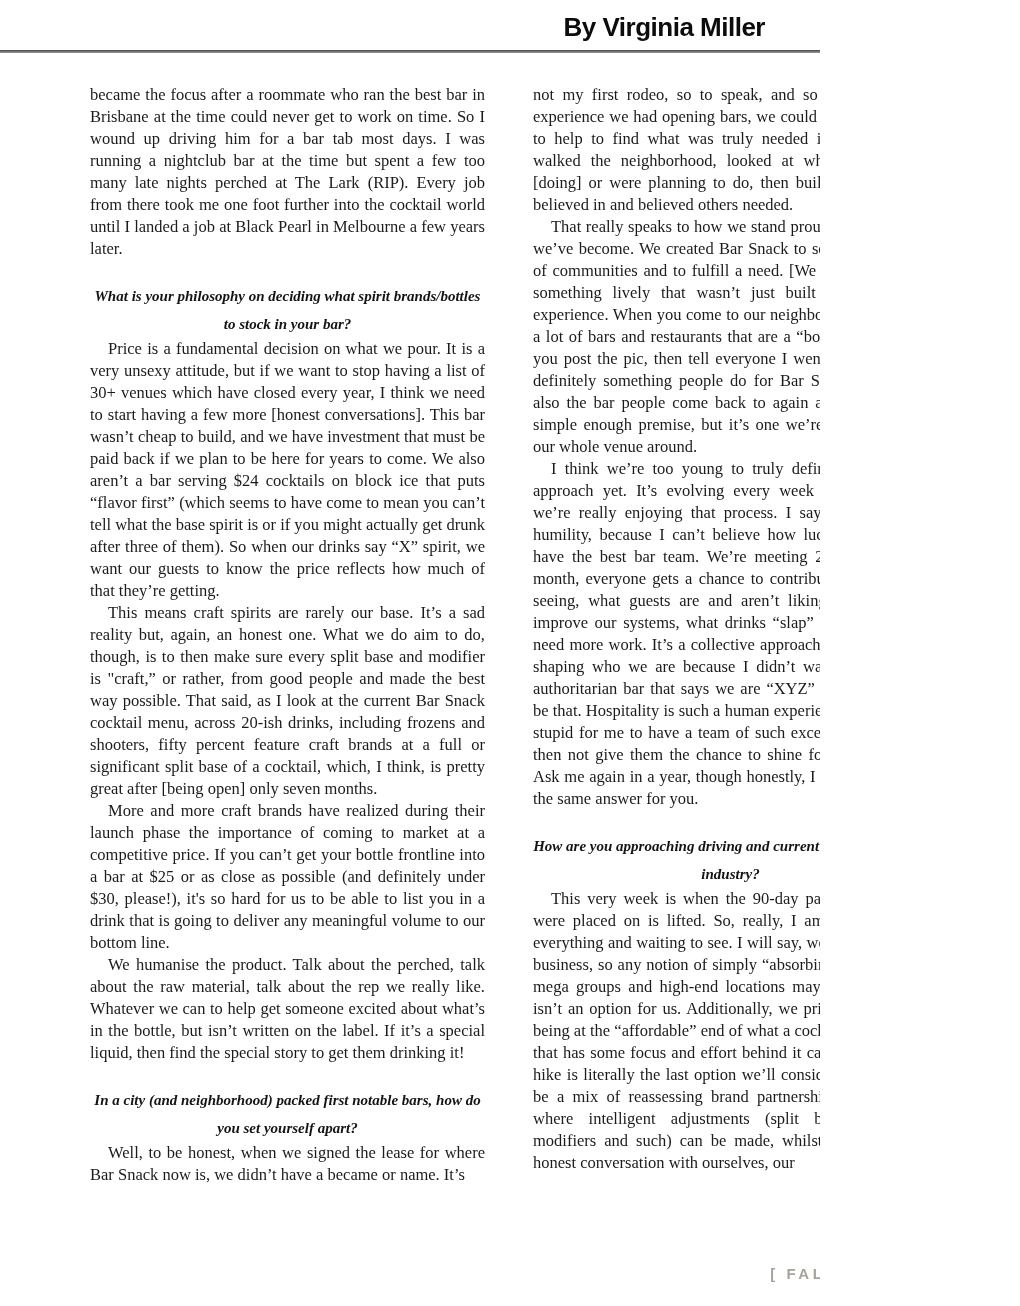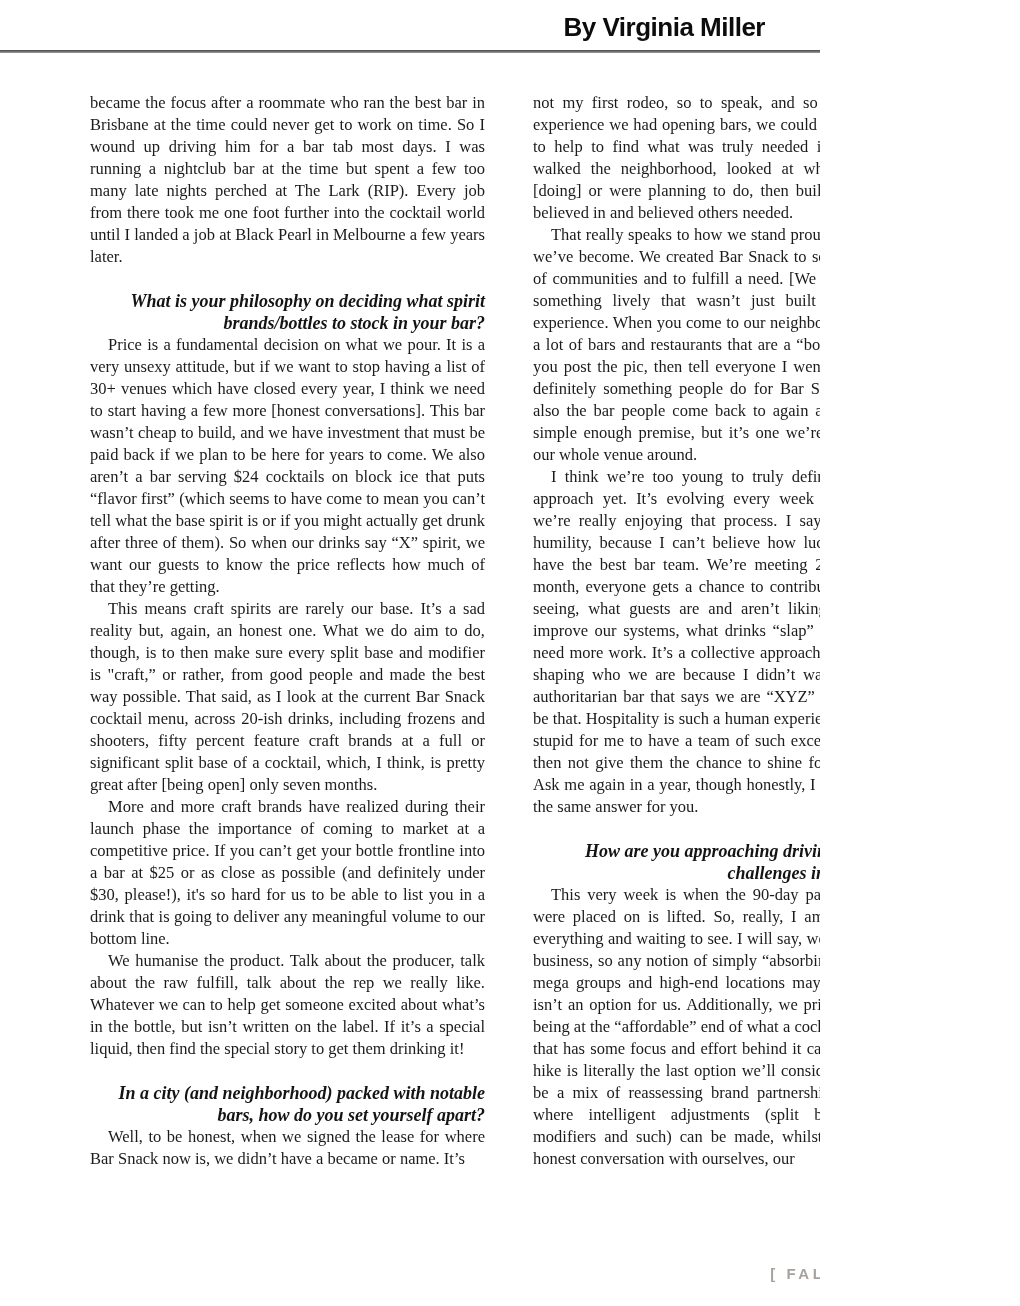--- a/index.html
+++ b/index.html
@@ -18,32 +18,32 @@
     color: #0c0c0c; white-space: nowrap;
   }
   .rule {
     position: absolute; top: 50px; left: 0; width: 1020px; height: 3px;
     background: linear-gradient(to bottom, #474747, #9c9c9c);
   }
 
   .columns {
     position: absolute; top: 84px; left: 90px;
     width: 838px; height: 1154px; overflow: hidden;
-    display: flex; gap: 48px; margin-top: 8px;
+    display: flex; gap: 48px;
   }
   .col { width: 399px; }
 
   .body-para {
     margin: 0; font-size: 16.5px; line-height: 22px;
     text-align: justify; color: #1b1b1b;
   }
   .body-para.indent { text-indent: 18px; }
   .question {
-    margin: 22px 0 0 0; font-size: 18px; line-height: 22px;
-    font-weight: 700; font-style: italic; text-align: right; color: #141414;
+    margin: 22px 0 0 0; font-size: 15px; line-height: 28px;
+    font-weight: 700; font-style: italic; text-align: center; color: #141414;
   }
 
   .footer {
     position: absolute; top: 1258px; left: 12px; width: 968px;
     display: flex; justify-content: flex-end; align-items: flex-end; gap: 30px;
     font-family: "Liberation Sans", sans-serif;
   }
   .issue {
     color: #a7a39c; font-weight: 700; font-size: 15px; letter-spacing: 3.5px;
   }
@@ -59,22 +59,22 @@
   <div class="byline">By Virginia Miller</div>
   <div class="rule"></div>
 
   <div class="columns">
     <div class="col">
       <p class="body-para">became the focus after a roommate who ran the best bar in Brisbane at the time could never get to work on time. So I wound up driving him for a bar tab most days. I was running a nightclub bar at the time but spent a few too many late nights perched at The Lark (RIP). Every job from there took me one foot further into the cocktail world until I landed a job at Black Pearl in Melbourne a few years later.</p>
       <h3 class="question">What is your philosophy on deciding what spirit brands/bottles to stock in your bar?</h3>
       <p class="body-para indent">Price is a fundamental decision on what we pour. It is a very unsexy attitude, but if we want to stop having a list of 30+ venues which have closed every year, I think we need to start having a few more [honest conversations]. This bar wasn’t cheap to build, and we have investment that must be paid back if we plan to be here for years to come. We also aren’t a bar serving $24 cocktails on block ice that puts “flavor first” (which seems to have come to mean you can’t tell what the base spirit is or if you might actually get drunk after three of them). So when our drinks say “X” spirit, we want our guests to know the price reflects how much of that they’re getting.</p>
       <p class="body-para indent">This means craft spirits are rarely our base. It’s a sad reality but, again, an honest one. What we do aim to do, though, is to then make sure every split base and modifier is "craft,” or rather, from good people and made the best way possible. That said, as I look at the current Bar Snack cocktail menu, across 20-ish drinks, including frozens and shooters, fifty percent feature craft brands at a full or significant split base of a cocktail, which, I think, is pretty great after [being open] only seven months.</p>
       <p class="body-para indent">More and more craft brands have realized during their launch phase the importance of coming to market at a competitive price. If you can’t get your bottle frontline into a bar at $25 or as close as possible (and definitely under $30, please!), it's so hard for us to be able to list you in a drink that is going to deliver any meaningful volume to our bottom line.</p>
-      <p class="body-para indent">We humanise the product. Talk about the producer, talk about the raw fulfill, talk about the rep we really like. Whatever we can to help get someone excited about what’s in the bottle, but isn’t written on the label. If it’s a special liquid, then find the special story to get them drinking it!</p>
-      <h3 class="question">In a city (and neighborhood) packed with notable bars, how do you set yourself apart?</h3>
+      <p class="body-para indent">We humanise the product. Talk about the perched, talk about the raw material, talk about the rep we really like. Whatever we can to help get someone excited about what’s in the bottle, but isn’t written on the label. If it’s a special liquid, then find the special story to get them drinking it!</p>
+      <h3 class="question">In a city (and neighborhood) packed first notable bars, how do you set yourself apart?</h3>
       <p class="body-para indent">Well, to be honest, when we signed the lease for where Bar Snack now is, we didn’t have a became or name. It’s</p>
     </div>
     <div class="col">
       <p class="body-para">not my first rodeo, so to speak, and so I felt with the experience we had opening bars, we could call on that past to help to find what was truly needed in the area. We walked the neighborhood, looked at what others were [doing] or were planning to do, then built something we believed in and believed others needed.</p>
       <p class="body-para indent">That really speaks to how we stand proudly behind what we’ve become. We created Bar Snack to serve a multitude of communities and to fulfill a need. [We saw a need for] something lively that wasn’t just built for a singular experience. When you come to our neighborhood, there are a lot of bars and restaurants that are a “box tick.” You go, you post the pic, then tell everyone I went to “X.” That’s definitely something people do for Bar Snack, but we’re also the bar people come back to again and again. It’s a simple enough premise, but it’s one we’re proud to build our whole venue around.</p>
       <p class="body-para indent">I think we’re too young to truly define our ethos or approach yet. It’s evolving every week right now, and we’re really enjoying that process. I say this with zero humility, because I can’t believe how lucky we are: We have the best bar team. We’re meeting 2–3 times every month, everyone gets a chance to contribute what they’re seeing, what guests are and aren’t liking, how can we improve our systems, what drinks “slap” and which ones need more work. It’s a collective approach to building and shaping who we are because I didn’t want to run some authoritarian bar that says we are “XYZ” and will always be that. Hospitality is such a human experience, it would be stupid for me to have a team of such exceptional humans, then not give them the chance to shine for who they are. Ask me again in a year, though honestly, I hope I still have the same answer for you.</p>
       <h3 class="question">How are you approaching driving and current challenges in the industry?</h3>
       <p class="body-para indent">This very week is when the 90-day pause most tariffs were placed on is lifted. So, really, I am just clenching everything and waiting to see. I will say, we’re a new small business, so any notion of simply “absorbing the cost” that mega groups and high-end locations may be considering isn’t an option for us. Additionally, we pride ourselves on being at the “affordable” end of what a cocktail bar in NYC that has some focus and effort behind it can be. So a price hike is literally the last option we’ll consider. It’s going to be a mix of reassessing brand partnerships, looking for where intelligent adjustments (split base, low-ABV modifiers and such) can be made, whilst having a very honest conversation with ourselves, our</p>
     </div>
   </div>

